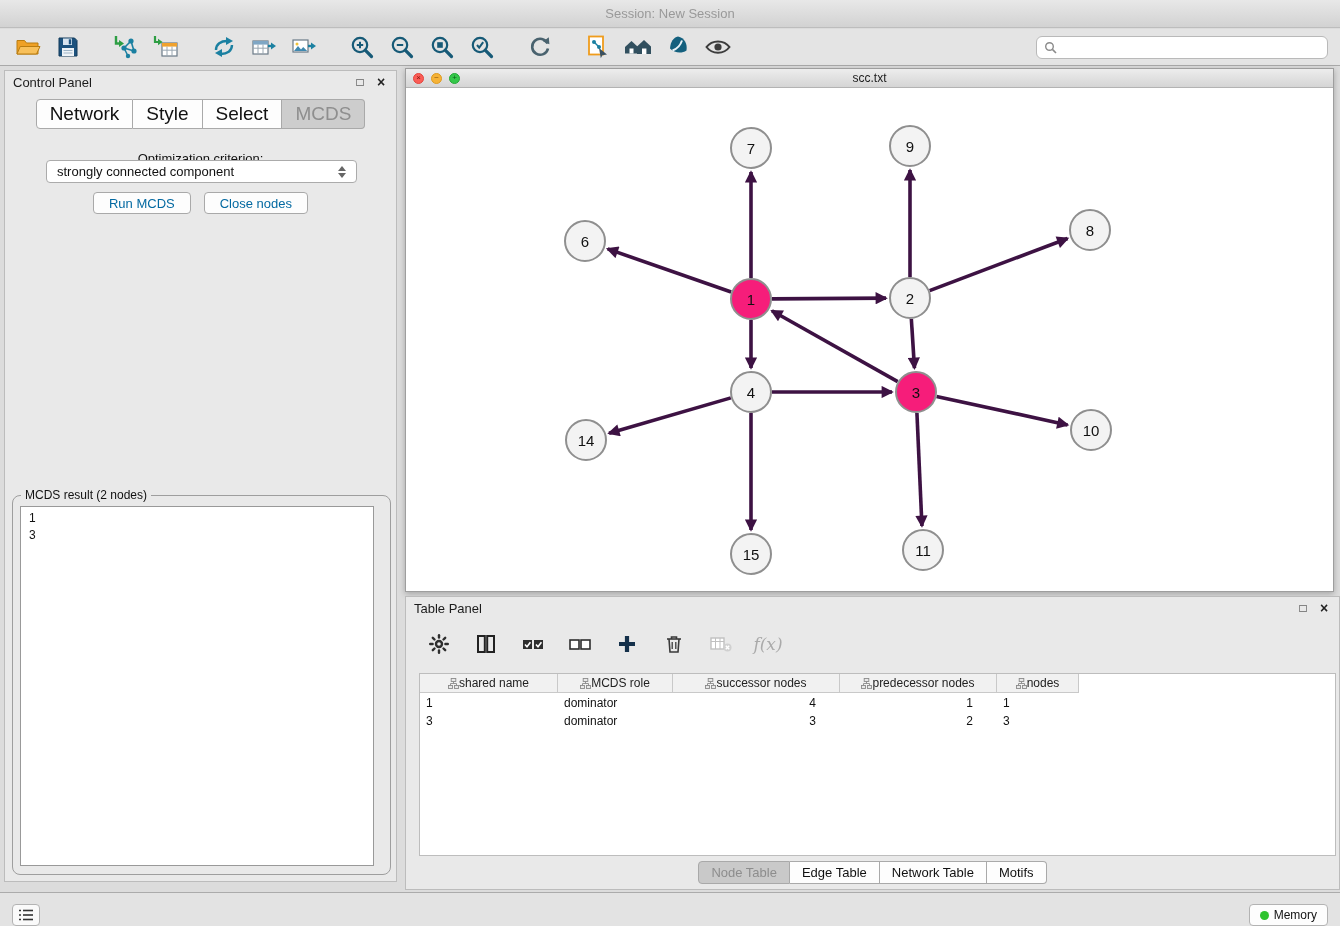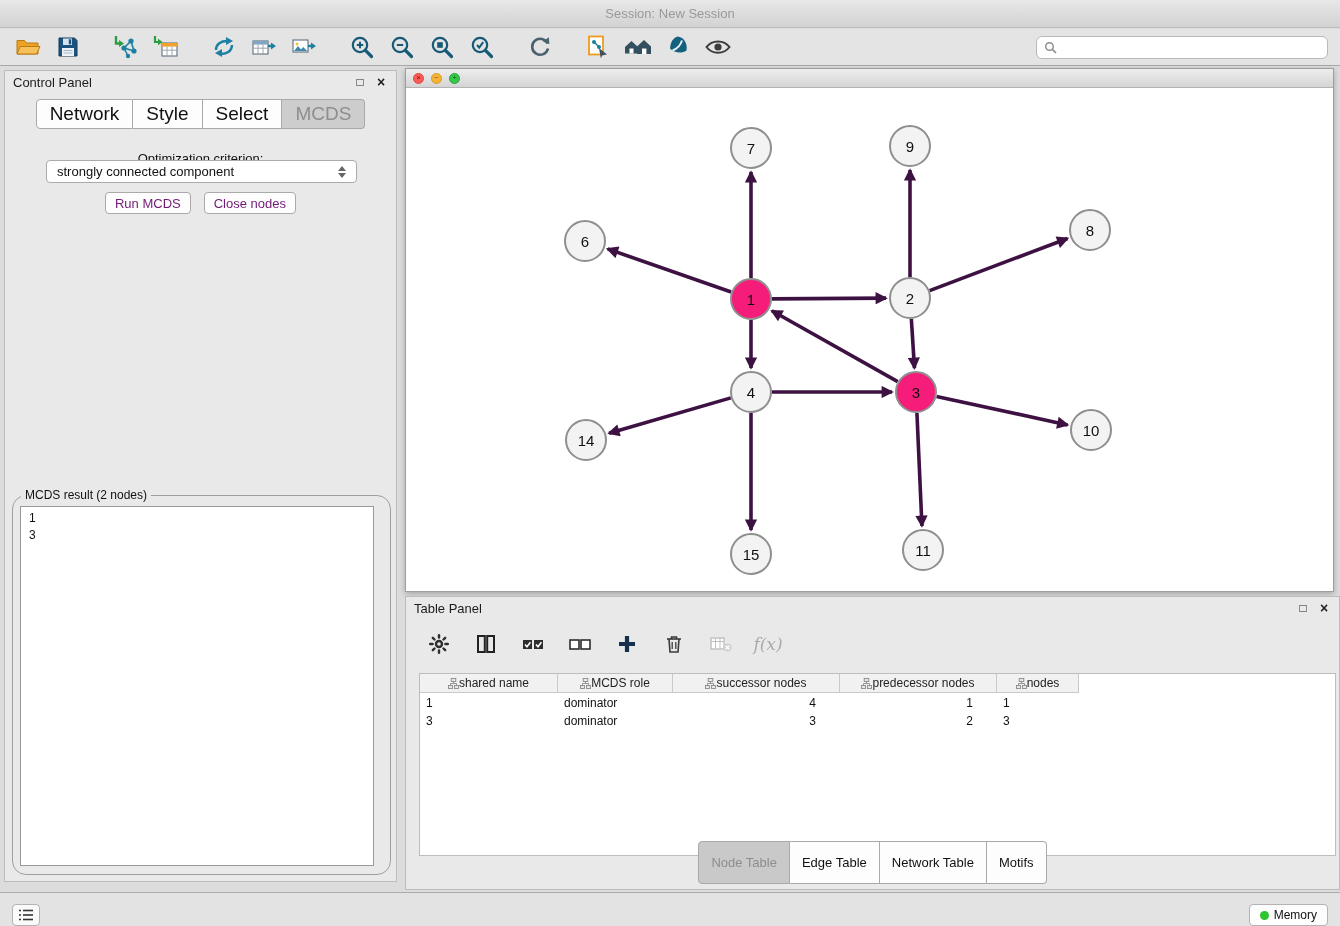--- a/index.html
+++ b/index.html
@@ -39,24 +39,24 @@
   .cp-tab:first-child { border-left:1px solid #a9a9a9; border-radius:4px 0 0 4px; }
   .cp-tab:last-child { border-radius:0 4px 4px 0; }
   .cp-tab.active { background:#cdcdcd; color:#8e8e8e; }
   .opt-label { text-align:center; margin-top:22px; font-size:13px; color:#111; }
   .cp-dropdown { position:absolute; left:41px; top:89px; width:311px; height:23px; background:#fff;
     border:1px solid #ababab; border-radius:4px; display:flex; align-items:center; padding:0 10px; font-size:13px; color:#111; }
   .dd-arrows { margin-left:auto; display:flex; flex-direction:column; gap:2px; }
   .tri-up { width:0; height:0; border-left:4px solid transparent; border-right:4px solid transparent; border-bottom:5px solid #666; }
   .tri-down { width:0; height:0; border-left:4px solid transparent; border-right:4px solid transparent; border-top:5px solid #666; }
   .cp-buttons { position:absolute; left:0; top:121px; width:100%; display:flex; justify-content:center; gap:13px; }
-  .cp-btn { font-size:13px; height:22px; padding:0 9px; background:#fdfdfd; border:1px solid #a9a9a9;
-    border-radius:4px; font-family:"Liberation Sans",sans-serif; color:#701a75; }
+  .cp-btn { font-size:13px; height:22px; padding:0 15px; background:#fdfdfd; border:1px solid #a9a9a9;
+    border-radius:4px; font-family:"Liberation Sans",sans-serif; color:#0369a1; }
   .result-box { position:absolute; left:7px; top:424px; width:379px; height:380px;
-    border:1px solid #9e9e9e; border-radius:14px; }
+    border:1px solid #9e9e9e; border-radius:8px; }
   .result-title { position:absolute; top:-8px; left:8px; background:#e9e9e9; padding:0 4px;
     font-size:12px; color:#111; white-space:nowrap; }
   .result-inner { position:absolute; left:7px; top:10px; right:16px; bottom:8px; background:#fff;
     border:1px solid #999; padding-top:3px; }
   .result-line { font-size:12px; padding-left:8px; line-height:17px; color:#111; }
 
   
   .network-window { position:absolute; left:405px; top:68px; width:929px; height:524px;
     background:#fff; border:1px solid #9e9e9e; box-shadow:0 2px 6px rgba(0,0,0,.25); }
   .nw-titlebar { height:19px; background:linear-gradient(#ededed,#d5d5d5); border-bottom:1px solid #b3b3b3;
@@ -79,21 +79,21 @@
   .tp-table { position:absolute; left:13px; top:76px; width:917px; height:183px; background:#fff;
     border:1px solid #bdbdbd; overflow:hidden; }
   .t-head { display:flex; height:19px; }
   .t-hcell { display:flex; align-items:center; justify-content:center; font-size:12px; color:#222;
     background:#f1f1f1; border-right:1px solid #c9c9c9; border-bottom:1px solid #c9c9c9; }
   .t-hcell:first-child { border-left:none; }
   .t-row { display:flex; height:16px; margin-top:2px; }
   .t-cell { font-size:12px; color:#111; display:flex; align-items:center; padding:0 6px; overflow:hidden; }
   .t-cell.right { justify-content:flex-end; padding-right:24px; }
   .tp-tabs { position:absolute; left:0; bottom:5px; width:100%; display:flex; justify-content:center; }
-  .tp-tab { font-size:13px; padding:13px 12px; background:#fdfdfd; border:1px solid #a9a9a9; border-left:none; color:#111; }
+  .tp-tab { font-size:13px; padding:3px 12px; background:#fdfdfd; border:1px solid #a9a9a9; border-left:none; color:#111; }
   .tp-tab:first-child { border-left:1px solid #a9a9a9; border-radius:4px 0 0 4px; }
   .tp-tab:last-child { border-radius:0 4px 4px 0; }
   .tp-tab.active { background:#c9c9c9; color:#8d8d8d; }
 
   
   .statusbar { position:absolute; left:0; bottom:0; width:1340px; height:34px; background:#e3e3e3;
     border-top:1px solid #ababab; display:flex; align-items:flex-end; padding:0 12px; }
   .list-btn { width:28px; height:22px; background:#fafafa; border:1px solid #b3b3b3; border-radius:4px;
     display:flex; align-items:center; justify-content:center; }
   .memory-btn { margin-left:auto; height:22px; background:#fdfdfd; border:1px solid #b3b3b3; border-radius:4px;
@@ -304,20 +304,21 @@
           <div class="result-line">3</div>
         </div>
     </div>
   </div>
 
   <div class="network-window">
     <div class="nw-titlebar">
       <span class="traffic red">×</span>
       <span class="traffic yellow">−</span>
       <span class="traffic green">+</span>
+      <span class="nw-title">scc.txt</span>
     </div>
     <svg id="graph-svg" width="927" height="503" viewBox="0 0 927 503">
         <defs>
           <marker id="arrowhead" viewBox="0 0 10 10" refX="8.5" refY="5" markerWidth="4.4" markerHeight="3.4" orient="auto">
             <path d="M0 0L10 5L0 10z" fill="#3d1243"></path>
           </marker>
         </defs>
         <line x1="345" y1="190" x2="345" y2="84" stroke="#3d1243" stroke-width="3.6" marker-end="url(#arrowhead)"></line>
         <line x1="325.1752536154717" y1="204.07328138371903" x2="201.65685301088945" y2="160.91624984717825" stroke="#3d1243" stroke-width="3.6" marker-end="url(#arrowhead)"></line>
         <line x1="365.99958468064904" y1="210.86792714037327" x2="480.0004746506868" y2="210.15094041100198" stroke="#3d1243" stroke-width="3.6" marker-end="url(#arrowhead)"></line>

